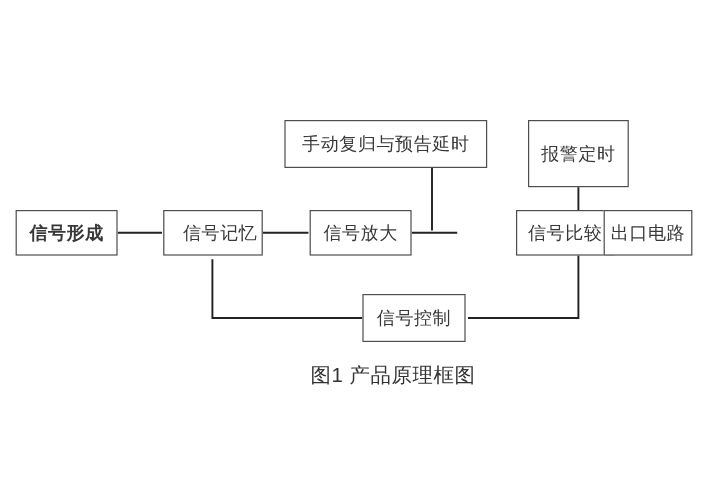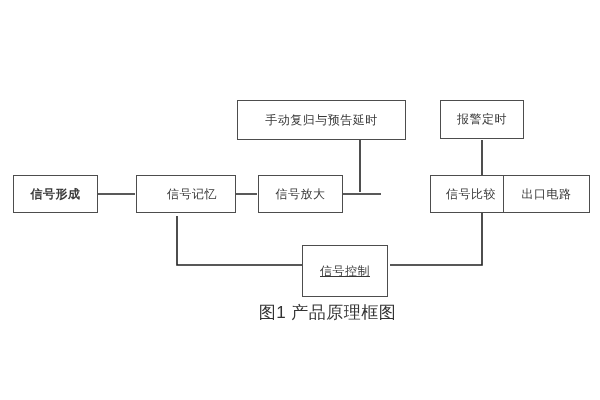--- a/index.html
+++ b/index.html
@@ -23,37 +23,37 @@
     height: 400px;
   }
   .box {
     position: absolute;
     box-sizing: border-box;
     border: 1.4px solid #4d4d4d;
     background: #ffffff;
     display: flex;
     align-items: center;
     justify-content: center;
-    font-size: 12px;
+    font-size: 15px;
     letter-spacing: 0.5px;
     color: #383838;
     white-space: nowrap;
     z-index: 2;
   }
   
   .b-formation     { left: 13px;  top: 175px; width: 85px;  height: 38px; font-weight: bold; }
-  .b-memory        { left: 136px; top: 175px; width: 100px;  height: 38px; padding-left: 12px; }
+  .b-memory        { left: 136px; top: 175px; width: 83px;  height: 38px; padding-left: 12px; }
   .b-amplification { left: 258px; top: 175px; width: 85px;  height: 38px; }
   .b-comparison    { left: 382px; top: 175px; width: 82px;  height: 38px; margin-left: 48px; }
-  .b-output        { left: 503px; top: 175px; width: 87px;  height: 38px; }
+  .b-output        { left: 503px; top: 175px; width: 74px;  height: 38px; }
   
   .b-manual-reset  { left: 237px; top: 100px; width: 169px; height: 40px; }
-  .b-alarm-timing  { left: 440px; top: 100px; width: 84px;  height: 39px; }
+  .b-alarm-timing  { left: 440px; top: 100px; width: 84px;  height: 56px; }
   
-  .b-control       { left: 302px; top: 245px; width: 86px;  height: 52px; text-decoration: underline; }
+  .b-control       { left: 302px; top: 245px; width: 86px;  height: 40px; }
 
   .caption {
     position: absolute;
     left: 0;
     top: 301px;
     width: 655px; 
     text-align: center;
     font-size: 17px;
     letter-spacing: 0.5px;
     color: #333333;

